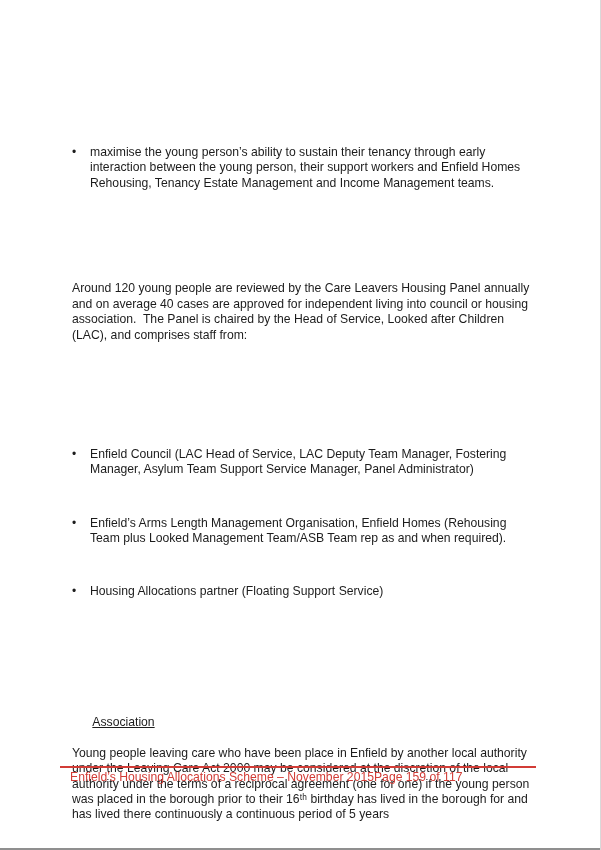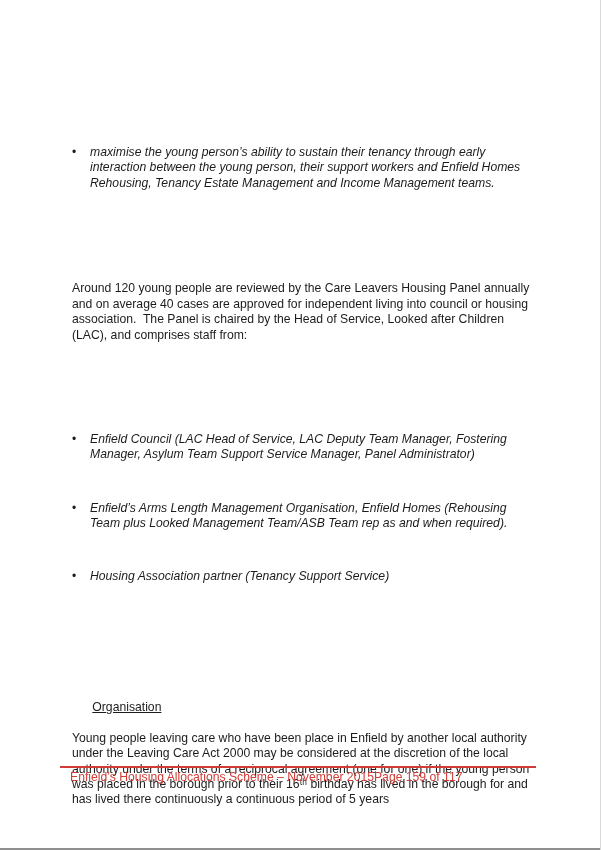--- a/index.html
+++ b/index.html
@@ -32,23 +32,23 @@
   .bullet-item {
     display: flex;
     align-items: flex-start;
   }
   .bullet-marker {
     width: 18px;
     flex: 0 0 18px;
     font-size: 12px;
     line-height: 15.4px;
   }
-  .bullet-text { flex: 1; font-style: italic; }
+  .bullet-text { flex: 1; }
   .intro-list { margin-bottom: 13px; }
-  .lead-paragraph { margin-bottom: 5px; }
+  .lead-paragraph { margin-bottom: 20px; }
   .staff-list .bullet-item { margin-top: 7px; }
   .reciprocals-block { margin-top: 23px; }
   .underlined-heading {
     text-decoration: underline;
     display: inline;
   }
   .footer {
     position: absolute;
     left: 60px;
     right: 64px;
@@ -88,26 +88,26 @@
         <span class="bullet-text">Enfield Council (LAC Head of Service, LAC Deputy Team Manager, Fostering
 Manager, Asylum Team Support Service Manager, Panel Administrator)</span>
       </li>
       <li class="bullet-item">
         <span class="bullet-marker">•</span>
         <span class="bullet-text">Enfield’s Arms Length Management Organisation, Enfield Homes (Rehousing
 Team plus Looked Management Team/ASB Team rep as and when required).</span>
       </li>
       <li class="bullet-item">
         <span class="bullet-marker">•</span>
-        <span class="bullet-text">Housing Association partner (Tenancy Support Service)</span>
+        <span class="bullet-text">Housing Allocations partner (Floating Support Service)</span>
       </li>
     </ul>
 
     <div class="reciprocals-block">
-      <span class="underlined-heading">Organisation</span>
+      <span class="underlined-heading">Association</span>
       <div>Young people leaving care who have been place in Enfield by another local authority
 under the Leaving Care Act 2000 may be considered at the discretion of the local
 authority under the terms of a reciprocal agreement (one for one) if the young person
 was placed in the borough prior to their 16ᵗʰ birthday has lived in the borough for and
 has lived there continuously a continuous period of 5 years</div>
     </div>
 
     
     
 

